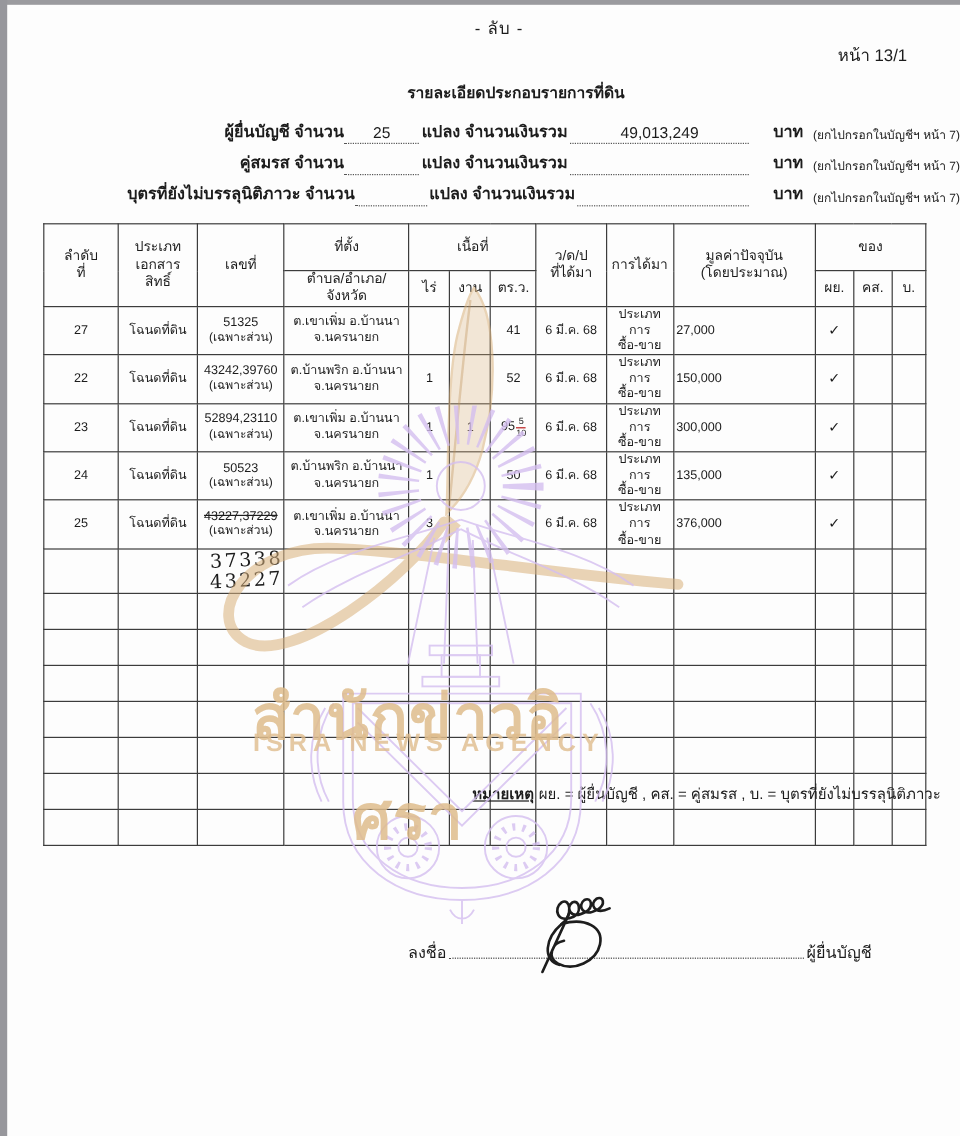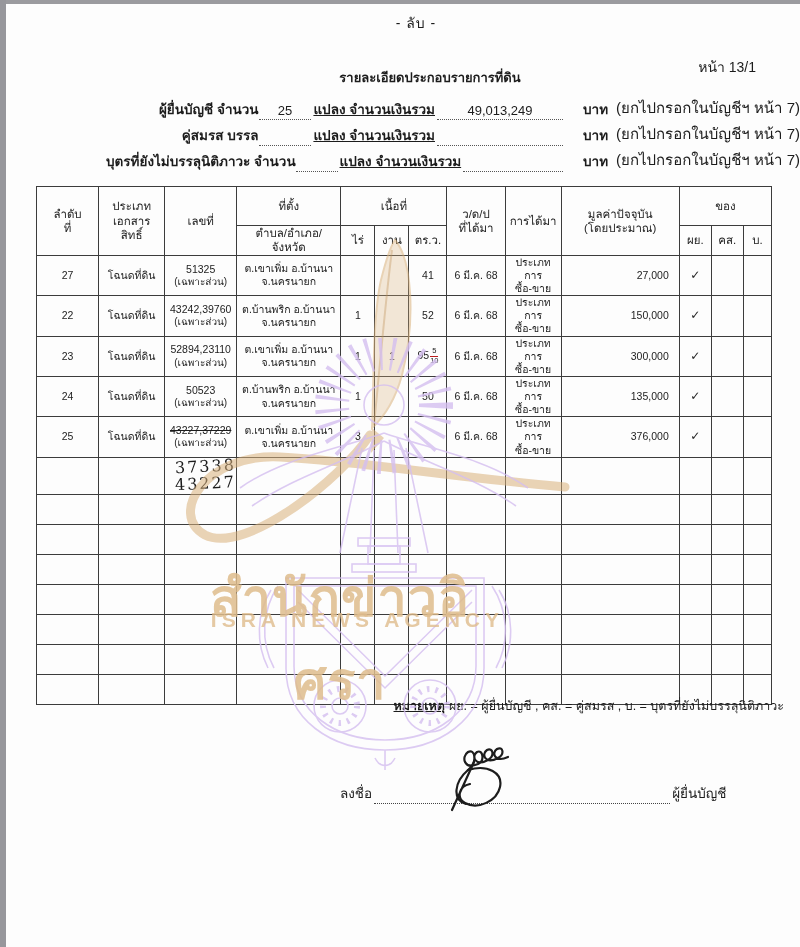--- a/index.html
+++ b/index.html
@@ -3,57 +3,57 @@
 <meta charset="utf-8">
 <style>
   html,body{margin:0;padding:0;background:#ffffff;}
   .page{position:relative;width:800px;height:947px;background:#fdfdfd;overflow:hidden;
         font-family:"Liberation Sans","DejaVu Sans",sans-serif;color:#1c1c1c;}
   .edge-top{position:absolute;top:0;left:0;right:0;height:4px;background:#9b9b9f;z-index:6;}
   .edge-left{position:absolute;top:0;left:0;bottom:0;width:6px;background:#97979c;z-index:6;}
 
   .classification{position:absolute;top:12px;left:0;width:100%;text-align:center;font-size:14px;
                   box-sizing:border-box;letter-spacing:1px;margin-left:16px;}
-  .page-number{position:absolute;top:56px;right:44px;font-size:14px;}
+  .page-number{position:absolute;top:35px;right:44px;font-size:14px;}
   .doc-title{position:absolute;top:67px;left:0;width:100%;text-align:center;font-weight:bold;
              font-size:13px;padding-left:60px;box-sizing:border-box;}
 
   .summary{position:absolute;top:94px;left:0;width:100%;}
   .sum-line{display:flex;align-items:flex-end;height:26px;margin-left:62px;font-size:13.5px;}
   .sum-label{width:196px;text-align:right;font-weight:bold;white-space:nowrap;margin-left:44px;}
   .dots{border-bottom:1.5px dotted #555;text-align:center;font-size:13px;line-height:1.15;}
   .dots-count{width:68px;}
   .dots-amount{width:162px;}
-  .sum-mid{font-weight:bold;margin:0 2px;white-space:nowrap;text-decoration:underline;}
+  .sum-mid{font-weight:bold;margin:0 2px;white-space:nowrap;}
   .sum-unit{font-weight:bold;margin-left:20px;white-space:nowrap;}
-  .sum-note{margin-left:8px;font-size:15px;white-space:nowrap;}
+  .sum-note{margin-left:8px;font-size:10px;white-space:nowrap;}
 
   .table-wrap{position:absolute;top:186px;left:36px;width:796px;z-index:1;}
   table{border-collapse:collapse;width:736px;table-layout:fixed;}
   th,td{border:1px solid #3c3c3c;padding:0 2px;overflow:hidden;}
   th{font-weight:normal;font-size:11.5px;white-space:pre-line;line-height:1.25;text-align:center;vertical-align:middle;}
   thead tr:nth-child(1) th{height:38px;}
   thead tr:nth-child(2) th{height:26px;}
   td{font-size:10.5px;text-align:center;vertical-align:middle;line-height:1.25;}
   tbody tr{height:30px;}
   tbody tr:nth-child(-n+5){height:34px;}
   tbody tr:nth-child(6){height:37px;}
   td .deed-sub{font-size:10px;}
-  td.val{text-align:right;padding-right:10px;}
+  td.val{text-align:left;padding-right:10px;}
   td.check{font-size:12px;}
   .struck{text-decoration:line-through;}
   .hand{font-family:"DejaVu Serif",serif;font-size:16px;letter-spacing:2px;line-height:1.05;
         transform:rotate(-3deg);text-align:left;padding-left:8px;}
   .frac{display:inline-flex;flex-direction:column;font-size:7.5px;line-height:1.1;vertical-align:middle;margin-left:1px;}
   .frac .den{border-top:1px solid #b91c1c;}
 
-  .note-line{position:absolute;top:696px;right:16px;font-size:12.5px;white-space:nowrap;z-index:2;}
+  .note-line{position:absolute;top:652px;right:16px;font-size:12.5px;white-space:nowrap;z-index:2;}
   .note-label{font-weight:bold;text-decoration:underline;margin-right:4px;}
 
-  .signature-row{position:absolute;top:782px;left:340px;display:flex;align-items:flex-end;font-size:13.5px;z-index:2;}
+  .signature-row{position:absolute;top:782px;left:340px;display:flex;font-size:13.5px;z-index:2;}
   .sig-dots{width:296px;border-bottom:1.5px dotted #444;height:16px;margin:0 2px;}
   .sig-svg{position:absolute;top:740px;left:428px;z-index:3;}
 
   .wm{position:absolute;pointer-events:none;}
   .wm-emblem{left:222px;top:338px;z-index:3;opacity:.8;}
   .wm-quill{left:150px;top:225px;z-index:3;opacity:.55;}
   .wm-thai{left:178px;top:556px;width:324px;text-align:center;z-index:4;
            font-size:52px;font-weight:bold;color:rgba(222,188,140,.85);letter-spacing:1px;}
   .wm-eng{left:180px;top:608px;width:324px;text-align:right;z-index:4;
           font-size:21px;font-weight:bold;color:rgba(222,188,140,.8);letter-spacing:5px;}
@@ -72,21 +72,21 @@
   <div class="summary">
     <div class="sum-line">
       <span class="sum-label">ผู้ยื่นบัญชี  จำนวน</span>
       <span class="dots dots-count">25</span>
       <span class="sum-mid">แปลง จำนวนเงินรวม</span>
       <span class="dots dots-amount">49,013,249</span>
       <span class="sum-unit">บาท</span>
       <span class="sum-note">(ยกไปกรอกในบัญชีฯ หน้า 7)</span>
     </div>
     <div class="sum-line">
-      <span class="sum-label">คู่สมรส  บรรล</span>
+      <span class="sum-label">คู่สมรส  จำนวน</span>
       <span class="dots dots-count"></span>
       <span class="sum-mid">แปลง จำนวนเงินรวม</span>
       <span class="dots dots-amount"></span>
       <span class="sum-unit">บาท</span>
       <span class="sum-note">(ยกไปกรอกในบัญชีฯ หน้า 7)</span>
     </div>
     <div class="sum-line">
       <span class="sum-label">บุตรที่ยังไม่บรรลุนิติภาวะ  จำนวน</span>
       <span class="dots dots-count"></span>
       <span class="sum-mid">แปลง จำนวนเงินรวม</span>

